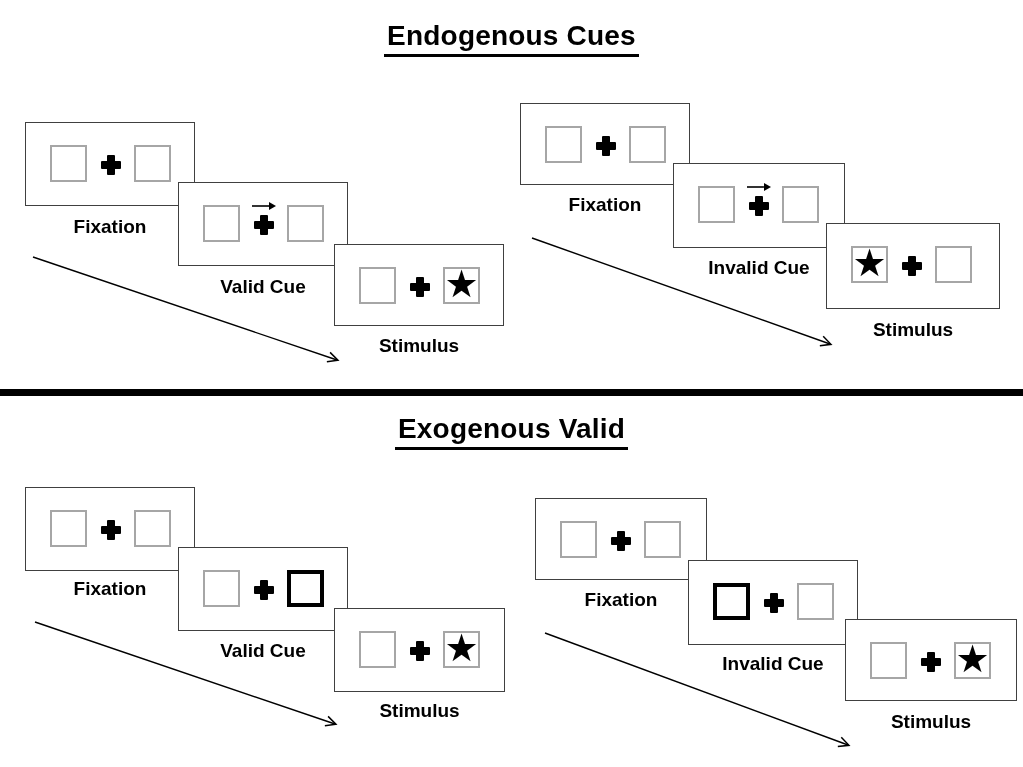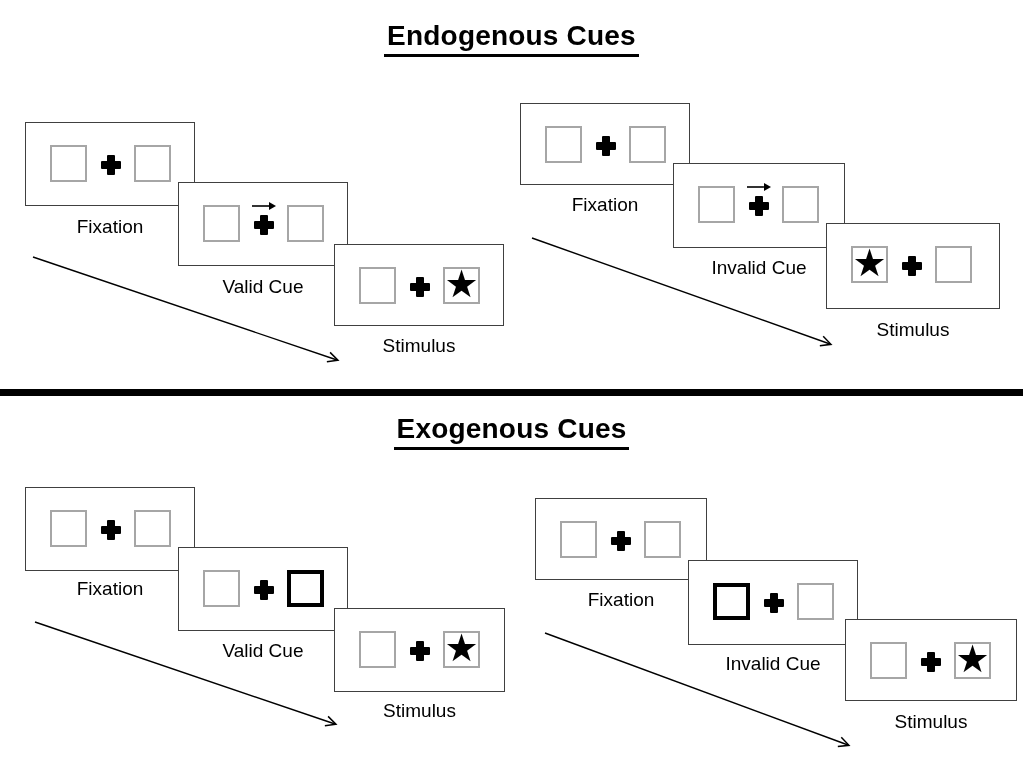--- a/index.html
+++ b/index.html
@@ -49,21 +49,21 @@
     transform:translateY(-1px);
   }
   .plus{position:absolute;left:75px;top:32px;width:20px;height:20px;}
   .plus i{position:absolute;background:var(--ink,#000);border-radius:1px;}
   .plus .ph{left:0;top:6px;width:20px;height:8px;}
   .plus .pv{left:6px;top:0;width:8px;height:20px;}
   .cue-arrow{position:absolute;left:72px;top:16px;}
   .step-label{
     position:absolute;
     text-align:center;
-    font-size:19px;font-weight:normal;
+    font-size:19px;font-weight:bold;
     white-space:nowrap;
   }
   .t-arrow{position:absolute;}
 </style>
 </head>
 <body>
 
 <div id="canvas">
 
   <div>
@@ -163,21 +163,21 @@
         </defs>
         <line x1="9" y1="8" x2="307" y2="114" stroke="#000" stroke-width="1.4" marker-end="url(#ah-tr)"></line>
       </svg>
     </div>
   </div>
 
   <div class="divider" style="top:389px"></div>
 
   <div>
     <div class="section-title" style="top:413px">
-      <span class="u">Exogenous Cues</span>
+      <span class="u">Exogenous Valid</span>
     </div>
 
     <div>
       <div class="card" style="left:25px;top:487px;width:170px;height:84px">
         <span class="sq left"></span>
         <span class="plus">
             <i class="ph"></i>
             <i class="pv"></i>
           </span>
         <span class="sq right"></span>

